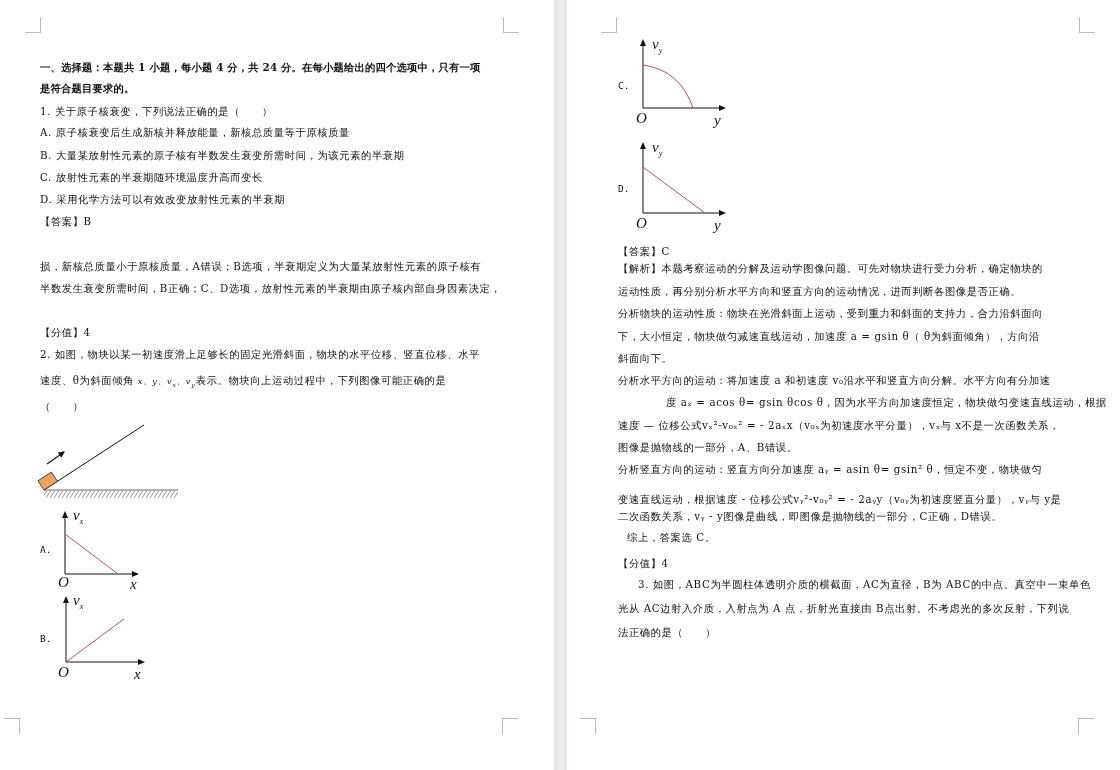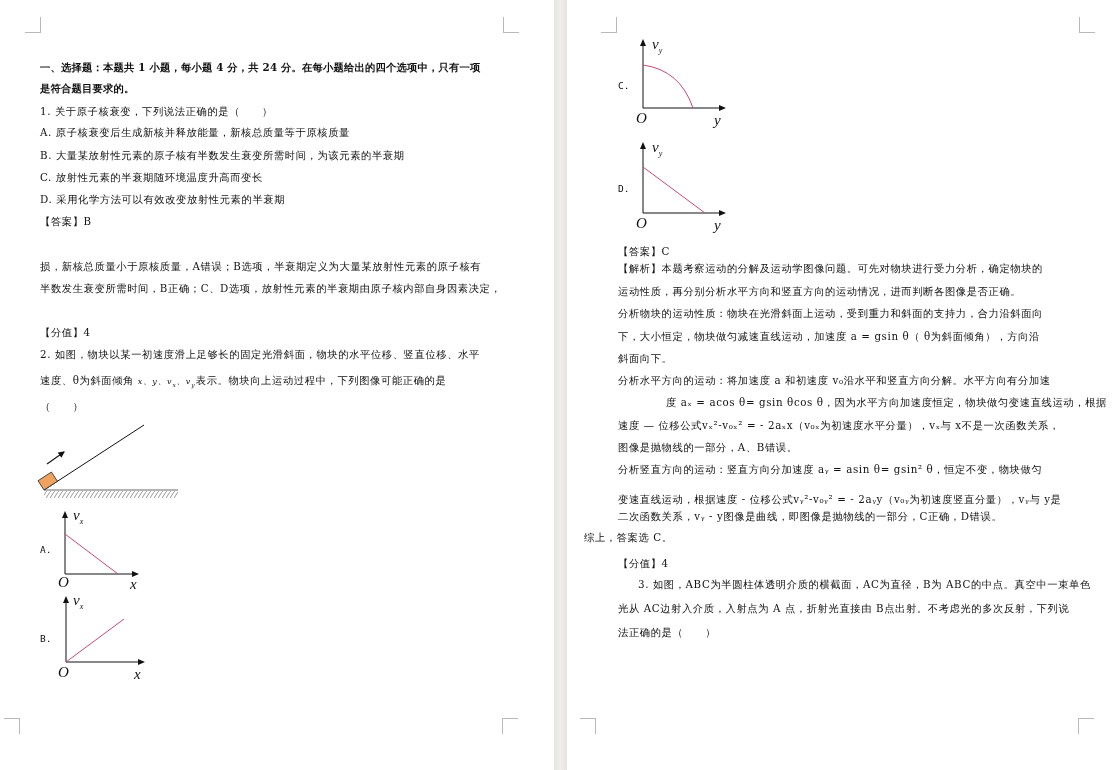--- a/index.html
+++ b/index.html
@@ -140,17 +140,17 @@
 <div class="ln" style="left:618px;top:306px;">分析物块的运动性质：物块在光滑斜面上运动，受到重力和斜面的支持力，合力沿斜面向</div>
 <div class="ln" style="left:618px;top:329px;">下，大小恒定，物块做匀减速直线运动，加速度 a = gsin θ（ θ为斜面倾角），方向沿</div>
 <div class="ln" style="left:618px;top:351px;">斜面向下。</div>
 <div class="ln" style="left:618px;top:373px;">分析水平方向的运动：将加速度 a 和初速度 v₀沿水平和竖直方向分解。水平方向有分加速</div>
 <div class="ln" style="left:618px;top:395px;margin-left:48px;">度 aₓ = acos θ= gsin θcos θ，因为水平方向加速度恒定，物块做匀变速直线运动，根据</div>
 <div class="ln" style="left:618px;top:418px;">速度 — 位移公式vₓ²-v₀ₓ² = - 2aₓx（v₀ₓ为初速度水平分量），vₓ与 x不是一次函数关系，</div>
 <div class="ln" style="left:618px;top:440px;">图像是抛物线的一部分，A、B错误。</div>
 <div class="ln" style="left:618px;top:462px;"> 分析竖直方向的运动：竖直方向分加速度 aᵧ = asin θ= gsin² θ，恒定不变，物块做匀</div>
 <div class="ln" style="left:618px;top:492px;">变速直线运动，根据速度 - 位移公式vᵧ²-v₀ᵧ² = - 2aᵧy（v₀ᵧ为初速度竖直分量），vᵧ与 y是</div>
 <div class="ln" style="left:618px;top:509px;">二次函数关系，vᵧ - y图像是曲线，即图像是抛物线的一部分，C正确，D错误。</div>
-<div class="ln" style="left:584px;top:530px;">综上，答案选 C。</div>
+<div class="ln" style="left:627px;top:530px;">综上，答案选 C。</div>
 <div class="ln" style="left:618px;top:556px;">【分值】4</div>
 <div class="ln" style="left:618px;top:577px;margin-left:20px;">3. 如图，ABC为半圆柱体透明介质的横截面，AC为直径，B为 ABC的中点。真空中一束单色</div>
 <div class="ln" style="left:618px;top:601px;">光从 AC边射入介质，入射点为 A 点，折射光直接由 B点出射。不考虑光的多次反射，下列说</div>
 <div class="ln" style="left:618px;top:625px;">法正确的是（　　）</div>
 
 </body></html>

